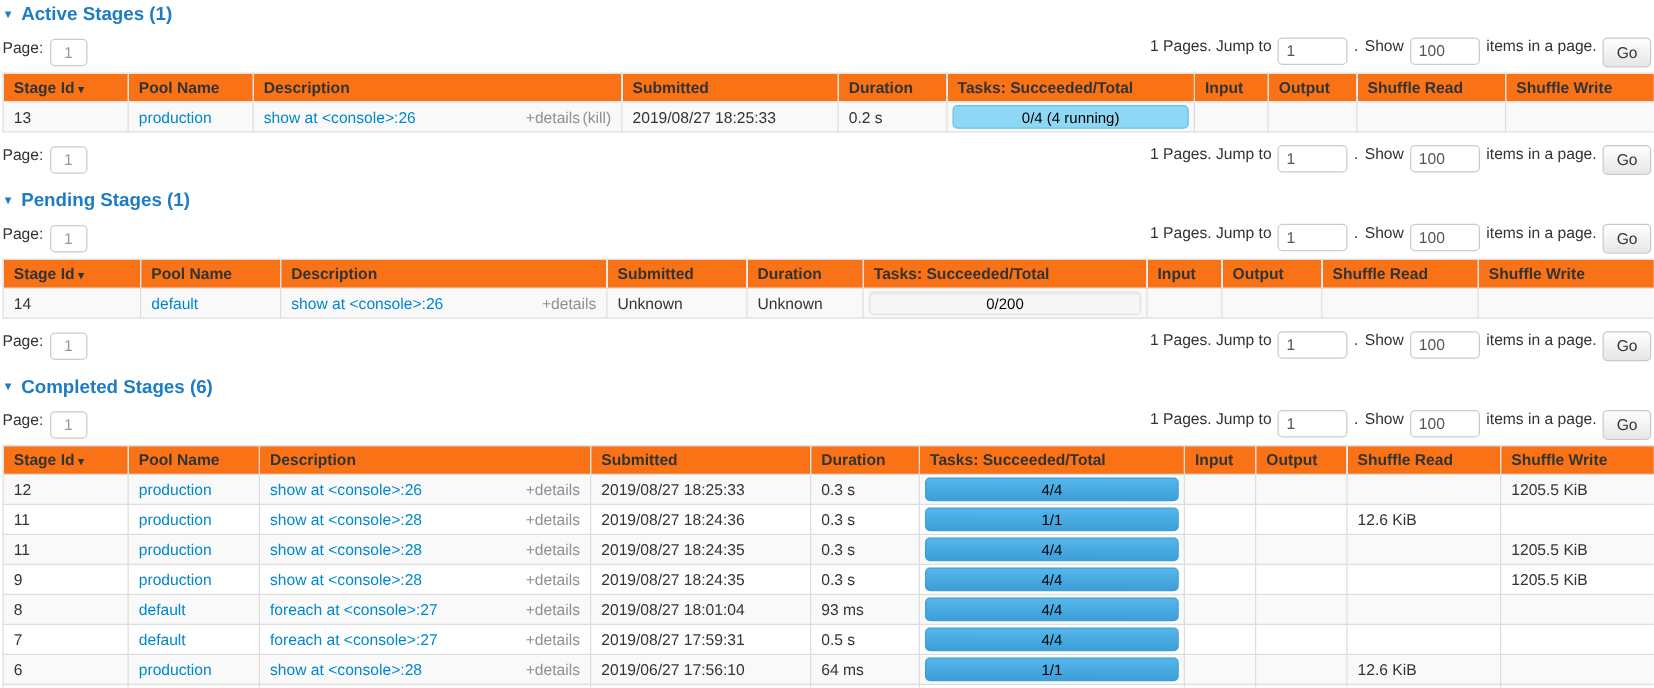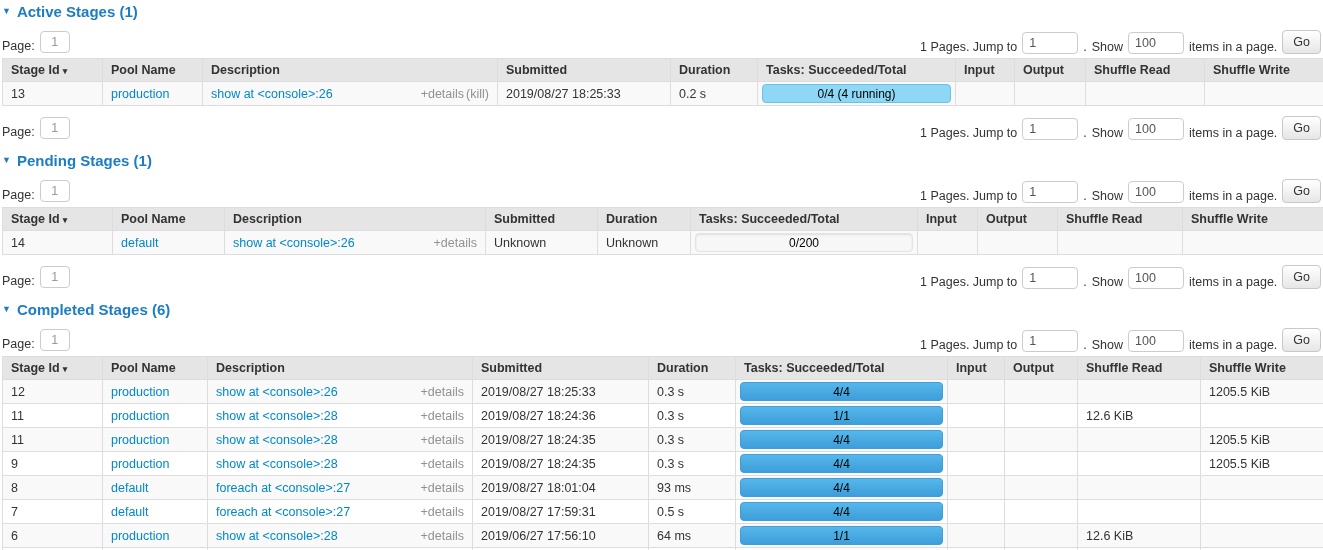--- a/index.html
+++ b/index.html
@@ -15,42 +15,42 @@
     display:flex; align-items:center; gap:6px;
     color:#1c7cc4; font-weight:bold; font-size:15px;
     margin:12px 0 2px 0; cursor:pointer;
   }
   .section-title.first { margin-top:3px; }
   .collapse-arrow { font-size:9px; line-height:1; }
   .pagebar {
     display:flex; justify-content:space-between; align-items:center;
     margin:10px 0 4px 0; height:24px;
   }
-  .pagebar-left, .pagebar-right { display:flex; align-items:flex-end; gap:5px; }
+  .pagebar-left, .pagebar-right { display:flex; align-items:flex-start; gap:5px; }
   input {
     font-family:"Liberation Sans", sans-serif; font-size:12.5px;
     border:1px solid #cccccc; border-radius:4px; height:22px;
     outline:none;
   }
   .page-input { width:30px; text-align:center; color:#999999; }
   .jump-input, .show-input { width:56px; padding:0 6px; color:#555555; }
   .go-btn {
     height:24px; padding:0 10px;
     border:1px solid #c8c8c8; border-radius:4px;
     background:linear-gradient(#ffffff,#e6e6e6);
     font-family:"Liberation Sans", sans-serif; font-size:12.5px; color:#333333;
     cursor:pointer;
   }
   table { width:100%; border-collapse:collapse; table-layout:fixed; }
   th, td {
     border:1px solid #dddddd; padding:3px 8px; height:23px;
     text-align:left; vertical-align:middle;
     font-size:12.5px; overflow:hidden; white-space:nowrap;
   }
-  th { font-weight:bold; color:#333333; background:#e5e5e5; cursor:pointer;margin-top:23px; }
+  th { font-weight:bold; color:#333333; background:#f97316; cursor:pointer;margin-top:23px; }
   tbody tr:nth-child(odd) { background:#f9f9f9; }
   tbody tr:nth-child(even) { background:#ffffff; }
   .sort-arrow { font-size:9px; margin-left:3px; }
   .lnk { color:#0088cc; text-decoration:none; cursor:pointer;margin-top:21px; }
   .desc-right { float:right; }
   .muted { color:#919191; text-decoration:none; cursor:pointer; }
   .kill { margin-left:2px; }
   .tasks-cell { padding:2px 4px; }
   .progress {
     position:relative; height:19px; border-radius:4px; overflow:hidden;

